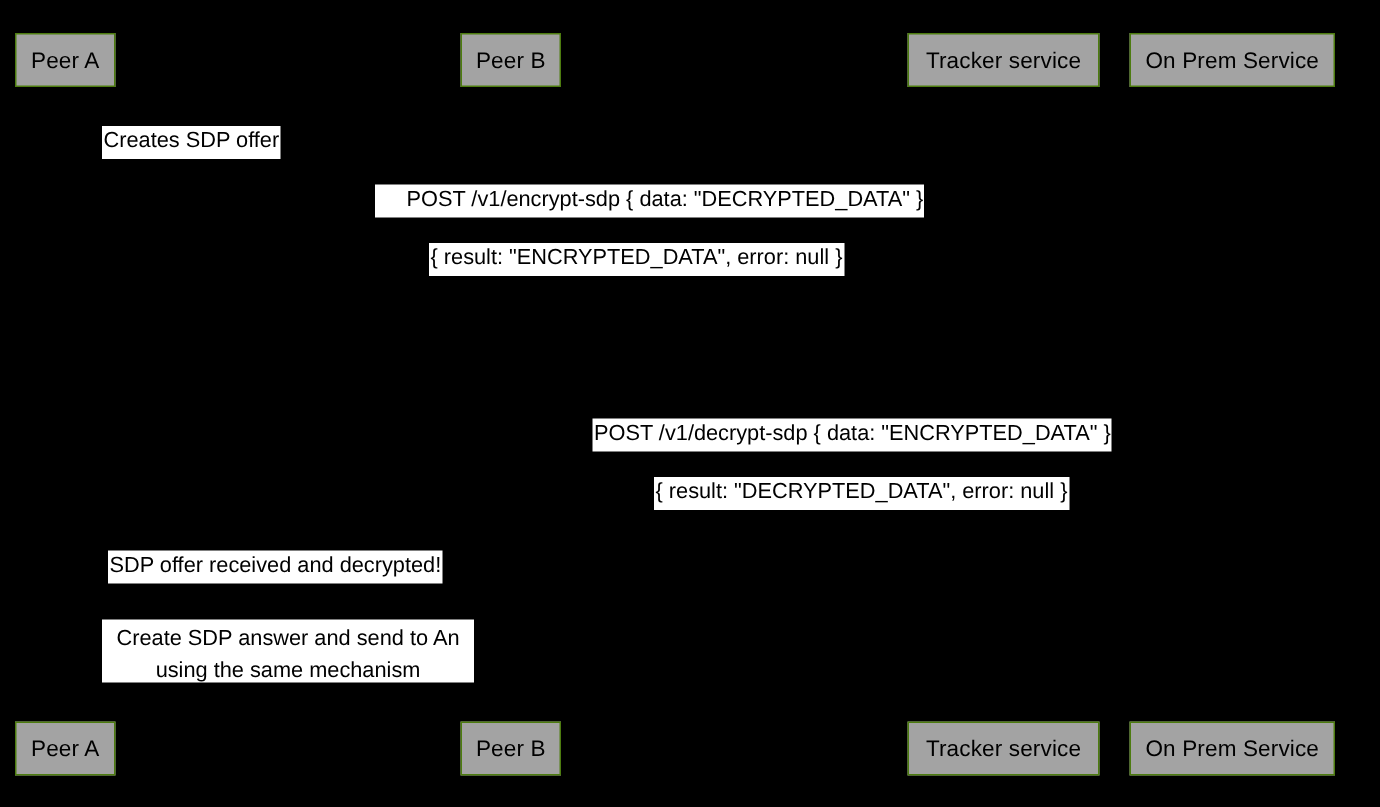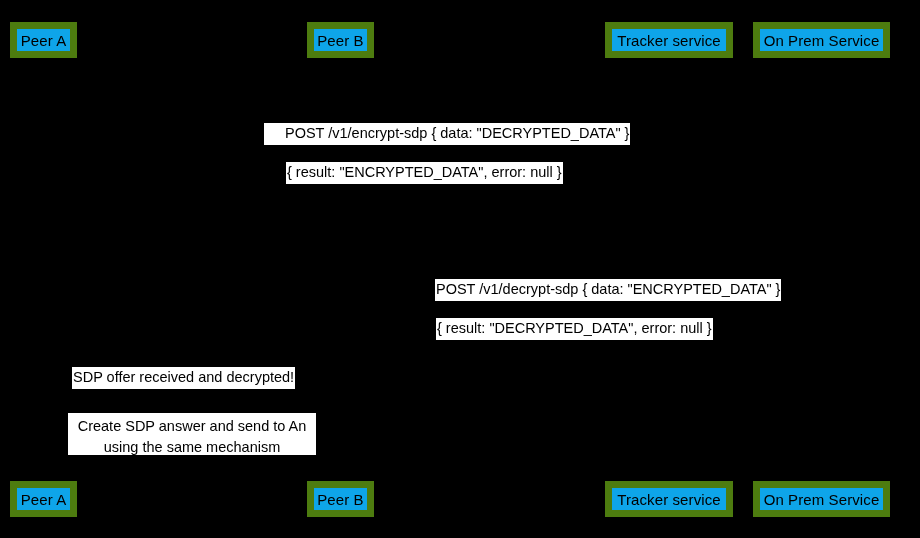--- a/index.html
+++ b/index.html
@@ -10,23 +10,23 @@
   #diagram {
     position: relative;
     width: 920px;
     height: 538px;
     background: #000000;
     overflow: hidden;
     font-family: "Liberation Sans", sans-serif;
   }
   .participant {
     position: absolute;
-    background: #0ea5e9;
+    background: #a3a3a3;
     color: #000000;
-    border: 7px solid #4d7c0f;
+    border: 1px solid #4d7c0f;
     box-sizing: border-box;
     display: flex;
     align-items: center;
     justify-content: center;
     font-size: 15px;
     line-height: 1;
     white-space: nowrap;
     letter-spacing: 0.1px;
   }
   .lifeline {
@@ -80,32 +80,35 @@
   <div class="participant" style="left:307px; top:22px; width:67px; height:36px;">
     <span>Peer B</span>
   </div>
   <div class="participant" style="left:605px; top:22px; width:128px; height:36px;">
     <span>Tracker service</span>
   </div>
   <div class="participant" style="left:753px; top:22px; width:137px; height:36px;">
     <span>On Prem Service</span>
   </div>
 
+  <div class="msg-label" style="left:68px; top:84px;">
+    <span>Creates SDP offer</span>
+  </div>
 
-  <div class="msg-label" style="left:264px; top:123px;padding-left:21px;">
+  <div class="msg-label" style="left:250px; top:123px;padding-left:21px;">
     <span>POST /v1/encrypt-sdp { data: "DECRYPTED_DATA" }</span>
   </div>
 
   <div class="msg-label" style="left:286px; top:162px;">
     <span>{ result: "ENCRYPTED_DATA", error: null }</span>
   </div>
 
 
 
-  <div class="msg-label" style="left:395px; top:279px;margin-left:40px;">
+  <div class="msg-label" style="left:395px; top:279px;">
     <span>POST /v1/decrypt-sdp { data: "ENCRYPTED_DATA" }</span>
   </div>
 
   <div class="msg-label" style="left:436px; top:318px;">
     <span>{ result: "DECRYPTED_DATA", error: null }</span>
   </div>
 
   <div class="msg-label two-line" style="left:68px; top:413px; width:248px; height:42px;">
     <div>Create SDP answer and send to An</div>
     <div>using the same mechanism</div>

